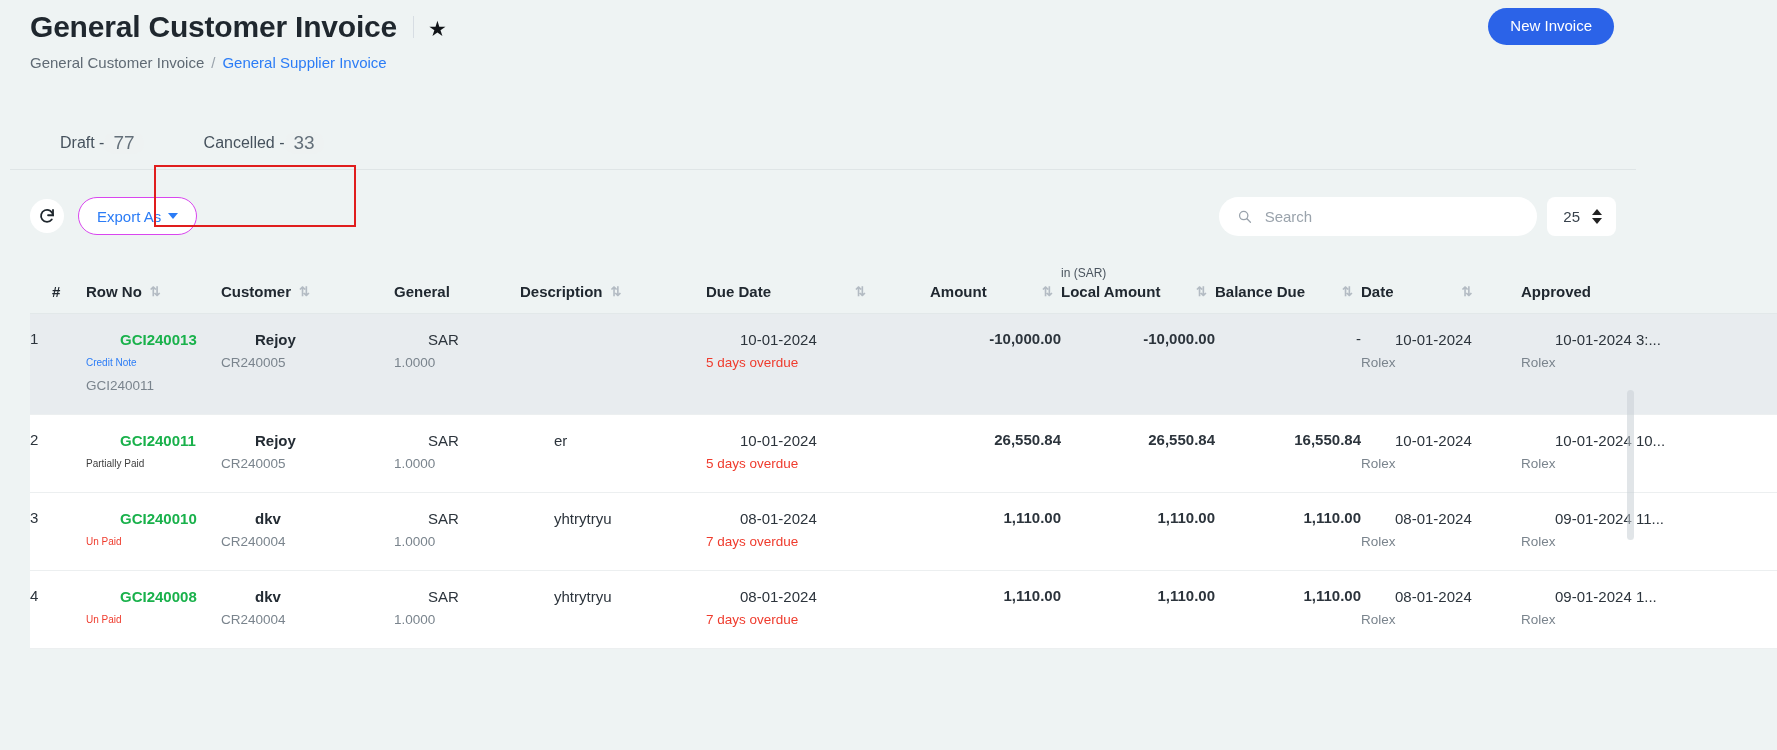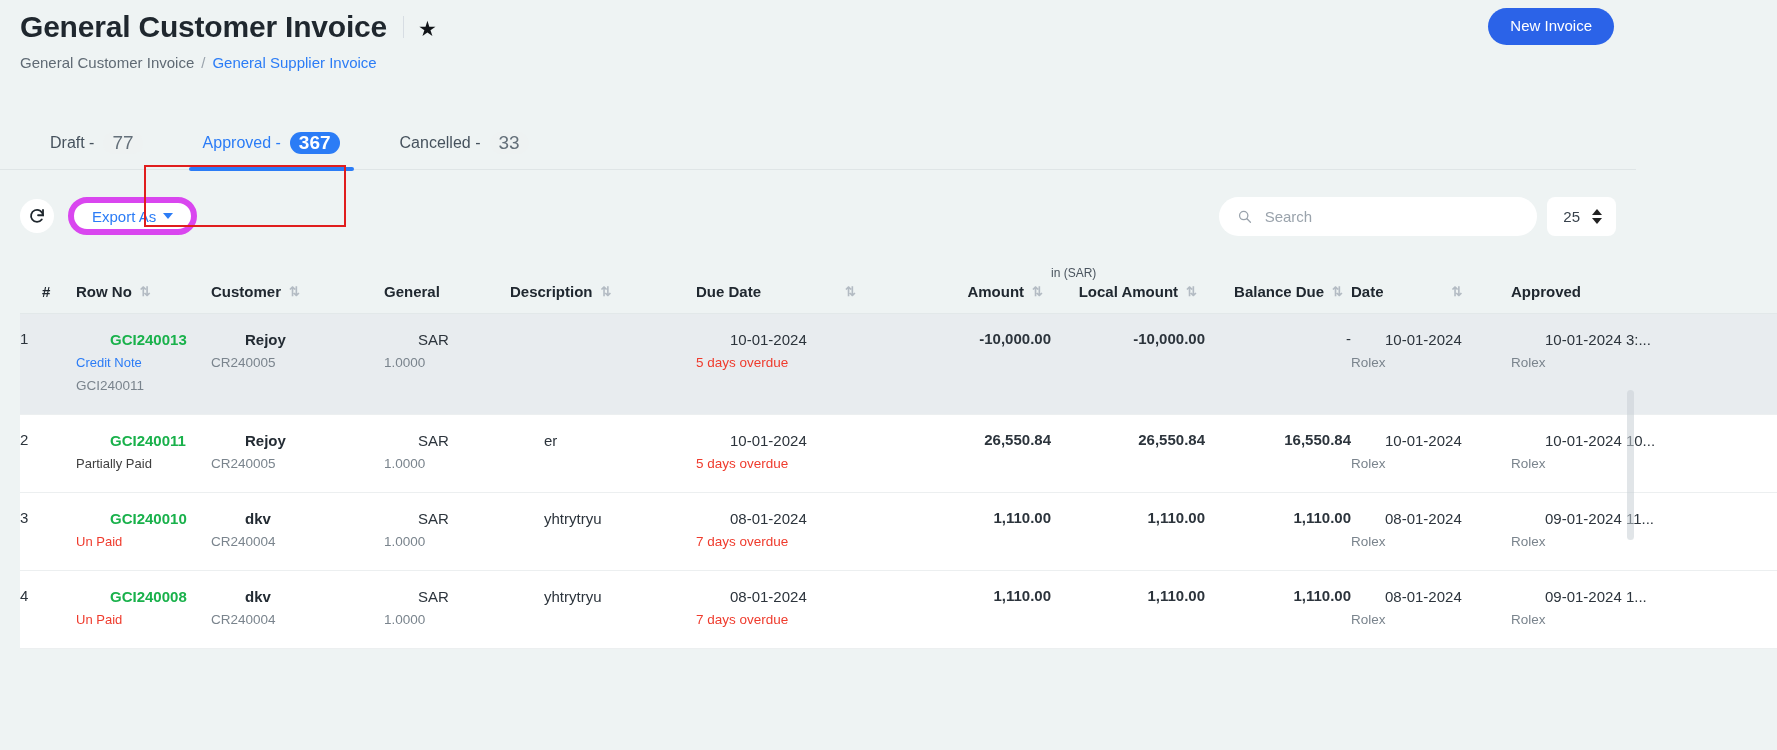--- a/index.html
+++ b/index.html
@@ -9,20 +9,21 @@
     overflow: hidden;
     background: #eef3f3;
     font-family: "Liberation Sans", sans-serif;
     -webkit-font-smoothing: antialiased;
   }
   .page {
     position: relative;
     width: 1636px;
     height: 750px;
     background: #eef3f3;
+    padding-left: 10px;
   }
 
   
   .header-row {
     display: flex;
     align-items: flex-start;
     justify-content: space-between;
     padding: 8px 22px 0 20px;
     height: 48px;
   }
@@ -86,21 +87,21 @@
     display: flex;
     align-items: flex-end;
     height: 62px;
     padding-left: 20px;
     gap: 0px;
   }
   .tab {
     position: relative;
     display: flex;
     align-items: center;
-    gap: 9px;
+    gap: 0;
     padding: 0 30px 18px 30px;
     font-size: 16px;
     color: #46525d;
     cursor: pointer;
     height: 62px;
     box-sizing: border-box;
     padding-top: 26px;
   }
   .tab.active { color: #2b7cf6; }
   .tab .count-pill {
@@ -156,21 +157,21 @@
     background: #ffffff;
     border: none;
     display: flex; align-items: center; justify-content: center;
     cursor: pointer;
     color: #1f272e;
   }
   .export-btn {
     display: flex; align-items: center; gap: 7px;
     height: 38px;
     padding: 0 18px;
-    border: 6px solid #d946ef;
+    border: 1px solid #d946ef;
     border-radius: 19px;
     background: #ffffff;
     color: #2b7cf6;
     font-size: 15px;
     font-family: "Liberation Sans", sans-serif;
     cursor: pointer;
     white-space: nowrap;
   }
   .caret-down {
     width: 0; height: 0;
@@ -235,21 +236,21 @@
     font-weight: 700;
     color: #202830;
     text-align: left;
     padding: 10px 0 13px 0;
     vertical-align: bottom;
     background: #eef3f3;
     border-bottom: 1px solid #e2e8e9;
     white-space: nowrap;
   }
   .th-inner { display: flex; align-items: center; gap: 8px; }
-  .th-inner.right { justify-content: flex-end; padding-right: 10px; }
+  .th-inner.right { justify-content: space-between; padding-right: 10px; }
   .sort-icon {
     color: #b3bbc3;
     font-size: 13px;
     line-height: 1;
     letter-spacing: -2px;
     cursor: pointer;
     user-select: none;
   }
   .currency-note {
     font-size: 12px;
@@ -270,21 +271,21 @@
   tr.row-hl td:first-child { box-shadow: inset 3px 0 0 #e8ecef; }
   td.num { text-align: right; padding-right: 10px; font-weight: 700; }
   .cell-main { line-height: 20px; margin-left: 34px; }
   .cell-sub {
     font-size: 13.5px;
     color: #7a848d;
     line-height: 20px;
     margin-top: 3px;
   }
   .rowno-link { color: #19b14b; font-weight: 700; cursor: pointer; }
-  .status { font-size: 13px; line-height: 20px; margin-top: 3px; }
+  .status { font-size: 10px; line-height: 20px; margin-top: 3px; }
   .status.credit-note { color: #2b7cf6; cursor: pointer; }
   .status.partially-paid { color: #404040; }
   .status.un-paid { color: #ef3b2d; }
   .overdue { font-size: 13.5px; color: #ef3b2d; line-height: 20px; margin-top: 3px; }
   .customer-name { font-weight: 700; color: #232b33; }
   .idx { color: #2c343c; padding-left: 22px; }
   .dash-cell { text-align: right; padding-right: 10px; font-weight: 400; color: #2c343c; }
 
   
   .vscroll {
@@ -317,25 +318,20 @@
     <span class="crumb-sep">/</span>
     <span class="crumb-link">General Supplier Invoice</span>
   </div>
 
   <div class="tabs-wrap">
     <div class="tabs">
       <div class="tab">
         <span>Draft -</span>
         <span class="count-pill">77</span>
 
-      </div>
-      <div class="tab active">
-        <span>Approved -</span>
-        <span class="count-pill">367</span>
-        <span class="underline"></span>
       </div>
       <div class="tab">
         <span>Cancelled -</span>
         <span class="count-pill">33</span>
 
       </div>
     </div>
     <div class="tab-highlight"></div>
   </div>
 

